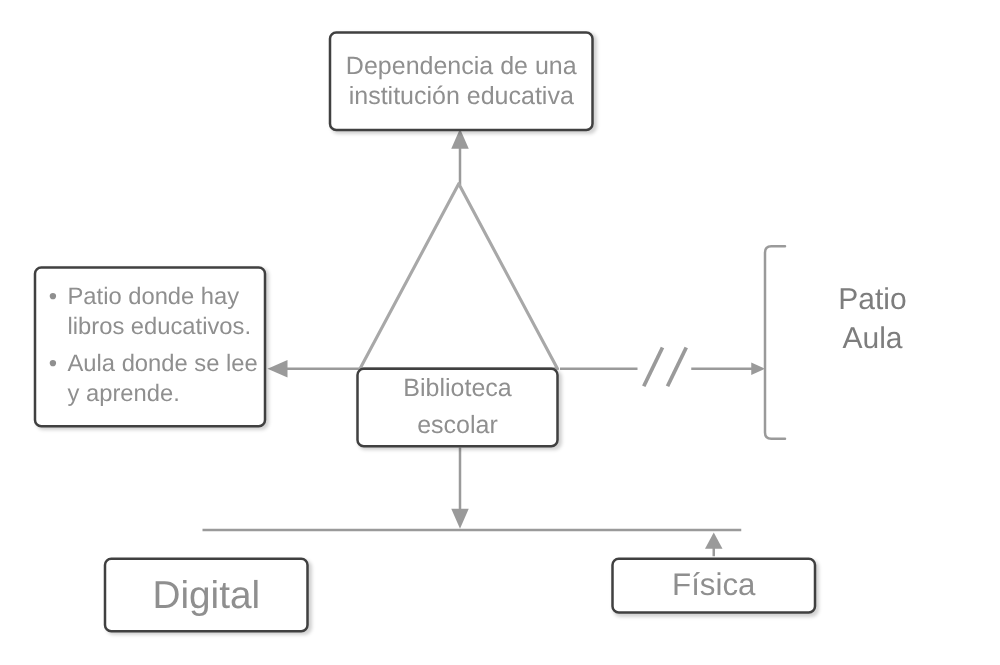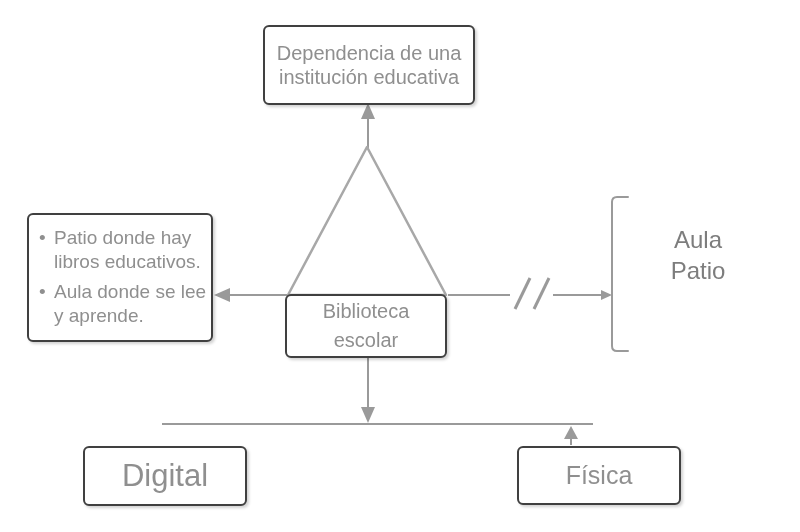--- a/index.html
+++ b/index.html
@@ -18,21 +18,21 @@
   .node-left{
     left:27px;top:213px;width:186px;height:129px;font-size:19px;line-height:24px;
     flex-direction:column;align-items:flex-start;justify-content:space-between;
     text-align:left;padding:11px 2px 12px 10px;
   }
   .bullet-item{display:flex;}
   .bullet{width:10px;flex:0 0 10px;margin-right:5px;}
   .item-text{width:155px;}
   .node-center{left:285px;top:294px;width:162px;height:64px;font-size:20px;line-height:29px;padding:0 22px;}
   .node-digital{left:83px;top:446px;width:164px;height:60px;font-size:31px;}
-  .node-fisica{left:489px;top:446px;width:164px;height:59px;font-size:25px;margin-left:28px;}
+  .node-fisica{left:489px;top:446px;width:164px;height:45px;font-size:25px;}
   .group-labels{
     position:absolute;left:633px;top:224px;width:130px;text-align:center;
     font-size:24px;line-height:31px;color:#7d7d7d;z-index:2;
   }
   svg{display:block;}
 </style>
 </head>
 <body>
 
 <div class="canvas">
@@ -73,21 +73,21 @@
     </div>
     <div class="bullet-item">
       <span class="bullet">•</span>
       <span class="item-text">Aula donde se lee y aprende.</span>
     </div>
   </div>
 
   <div class="node node-center">Biblioteca escolar</div>
 
   <div class="group-labels">
+    <div>Patio</div>
     <div>Aula</div>
-    <div>Patio</div>
   </div>
 
   <div class="node node-digital">Digital</div>
 
   <div class="node node-fisica">Física</div>
 
 </div>
 
 </body></html>

